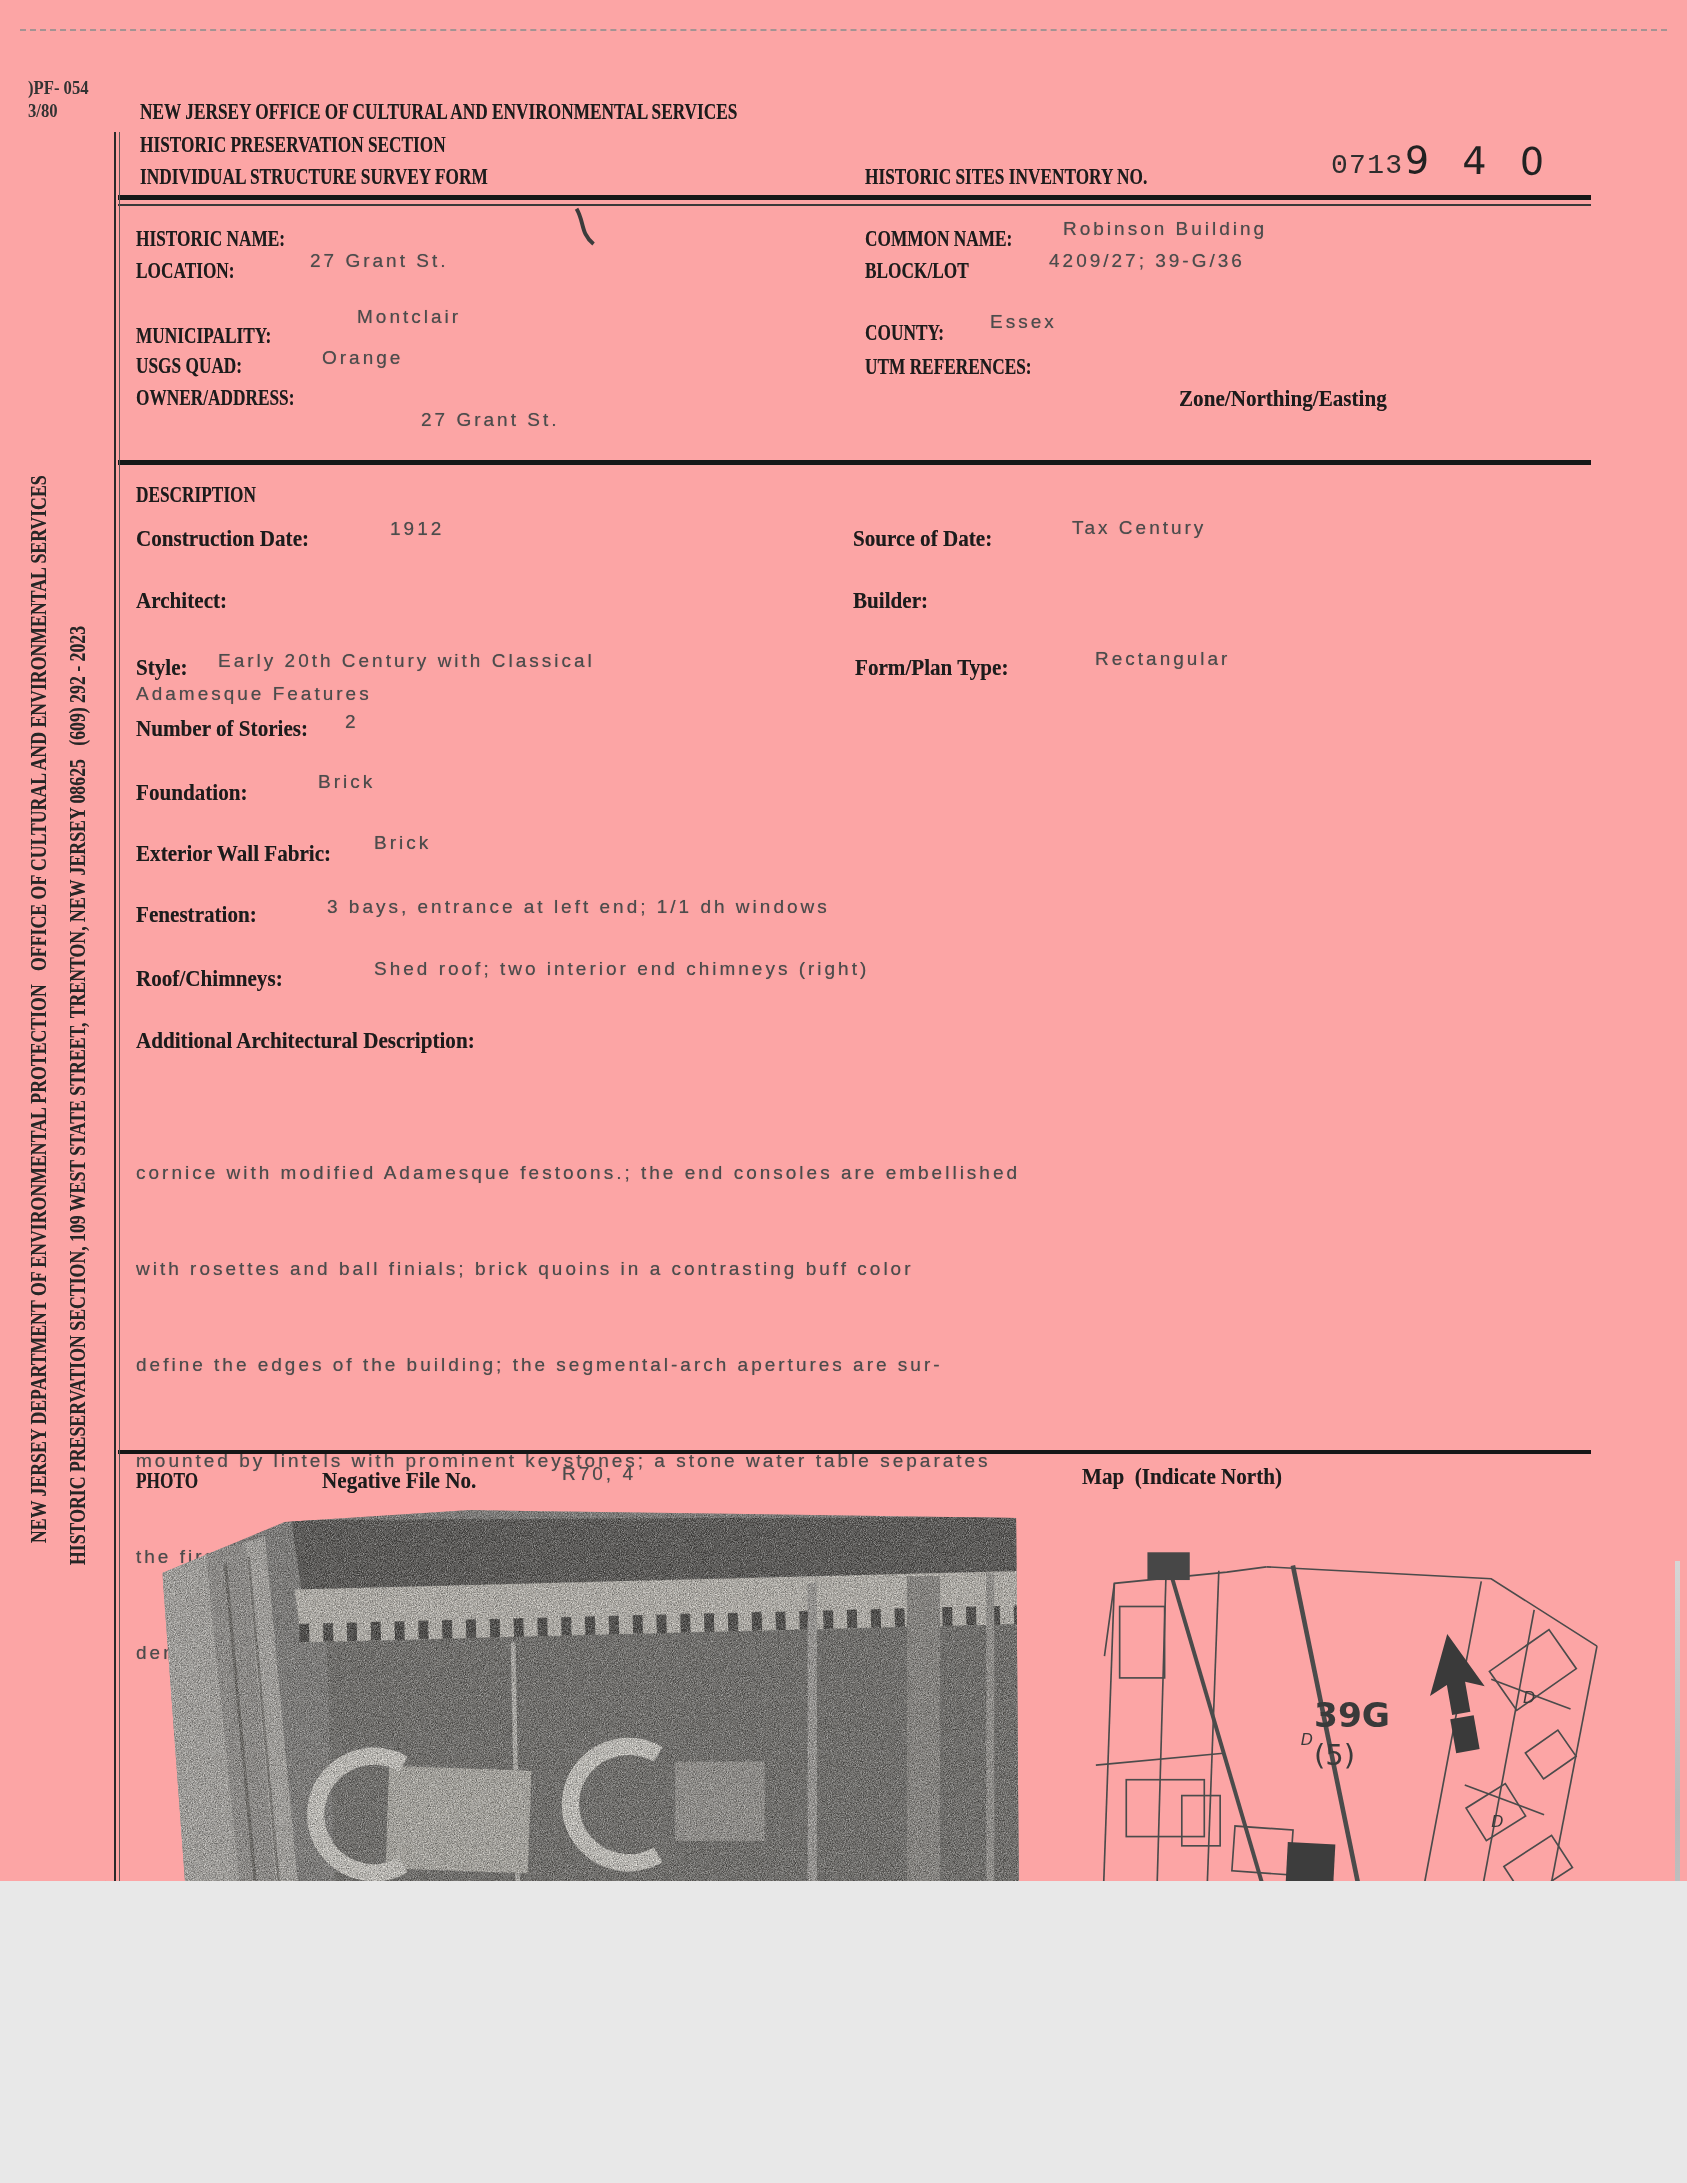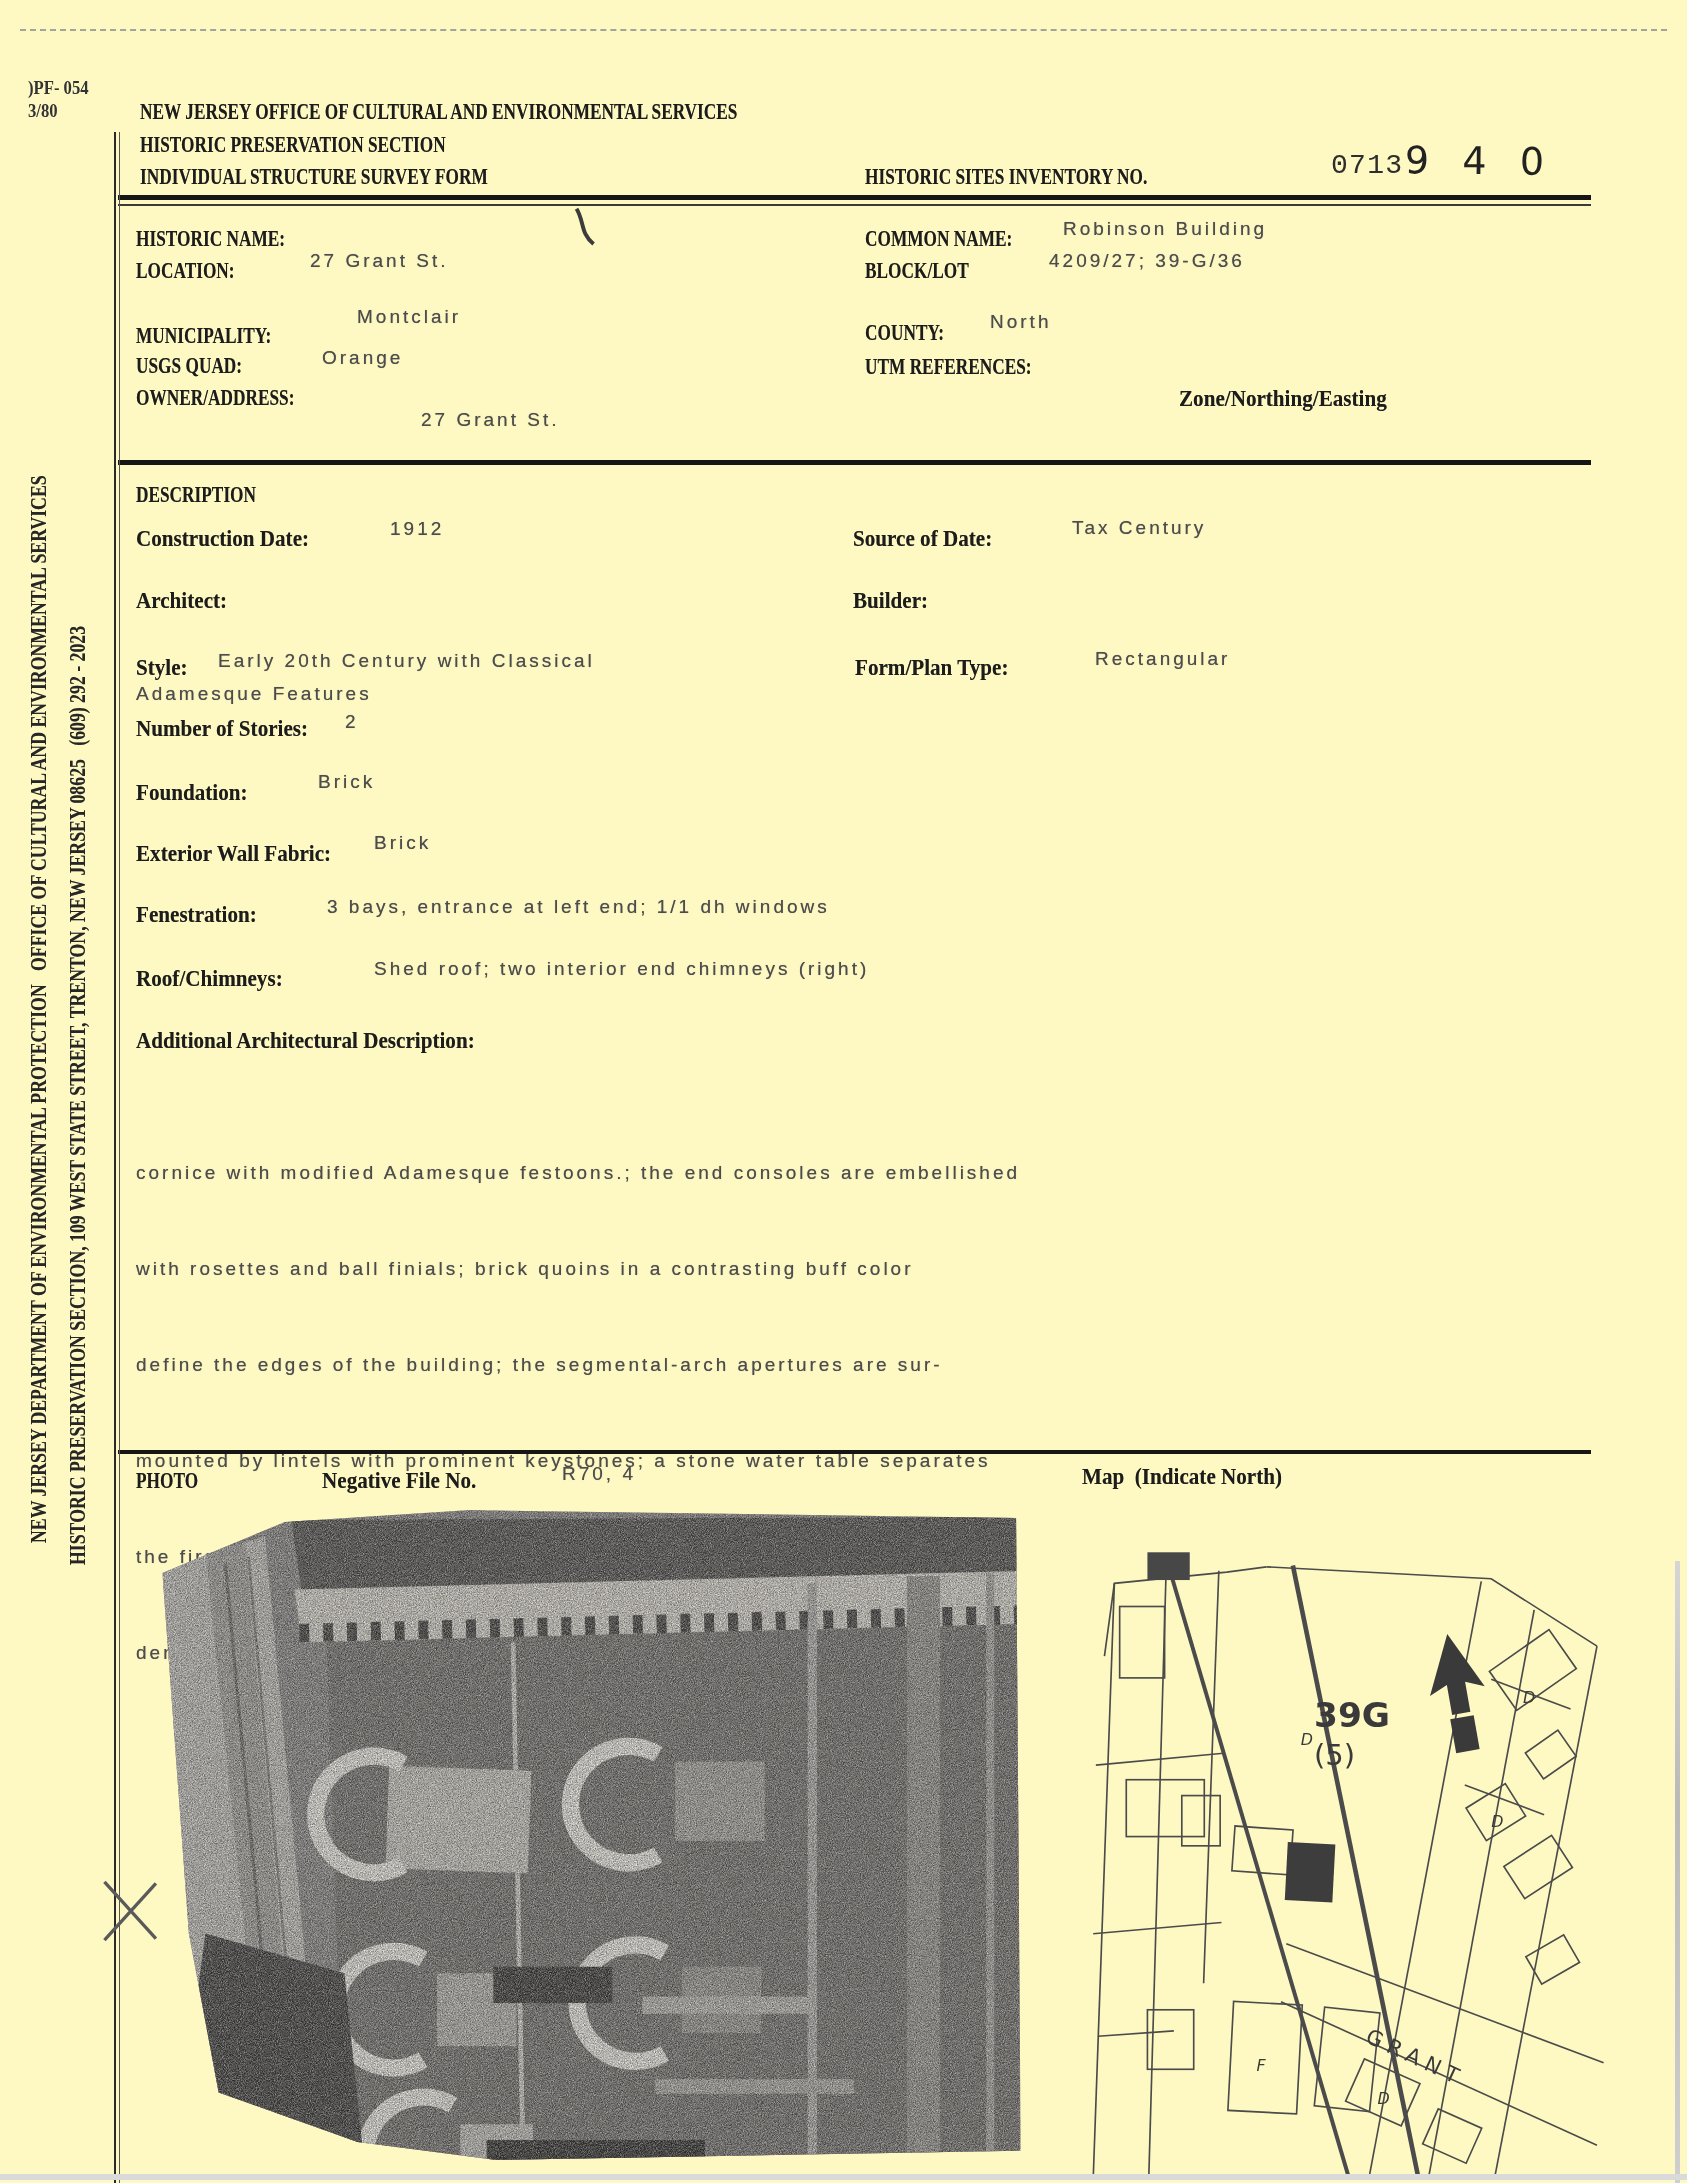--- a/index.html
+++ b/index.html
@@ -1,16 +1,16 @@
 <!DOCTYPE html>
 <html style="font-size:10.6px"><head>
 <meta charset="utf-8">
 <style>
   html,body{margin:0;padding:0;background:#e8e8e8;}
-  .page{position:relative;width:1687px;height:2183px;background:#fef9c3;overflow:hidden;
+  .page{position:relative;width:1687px;height:1881px;background:#fca5a5;overflow:hidden;
         font-family:"Liberation Serif",serif;color:#1a1a1a;}
   .abs{position:absolute;white-space:pre;}
   
   .lblc{font-family:"Liberation Serif",serif;font-weight:700;font-size:24px;color:#1c1c1c;
         transform:scaleX(.72);transform-origin:0 0;text-shadow:0 0 0.7px rgba(0,0,0,.4);}
   .lbl{font-family:"Liberation Serif",serif;font-weight:700;font-size:24px;color:#1c1c1c;
        transform:scaleX(.88);transform-origin:0 0;text-shadow:0 0 0.7px rgba(0,0,0,.4);}
   
   .val{font-family:Liberation Sans, sans-serif;font-size:19px;letter-spacing:3px;
        color:#4c4c4c;text-shadow:0 0 0.7px rgba(70,70,70,.65);}
@@ -70,21 +70,21 @@
   <div class="abs val" style="left:1063px;top:218px;">Robinson Building</div>
 
   <div class="abs lblc" style="left:136px;top:257px;">LOCATION:</div>
   <div class="abs val" style="left:310px;top:250px;">27 Grant St.</div>
   <div class="abs lblc" style="left:865px;top:257px;">BLOCK/LOT</div>
   <div class="abs val" style="left:1049px;top:250px;">4209/27; 39-G/36</div>
 
   <div class="abs lblc" style="left:136px;top:322px;">MUNICIPALITY:</div>
   <div class="abs val" style="left:357px;top:306px;">Montclair</div>
   <div class="abs lblc" style="left:865px;top:319px;">COUNTY:</div>
-  <div class="abs val" style="left:990px;top:311px;">North</div>
+  <div class="abs val" style="left:990px;top:311px;">Essex</div>
 
   <div class="abs lblc" style="left:136px;top:352px;">USGS QUAD:</div>
   <div class="abs val" style="left:322px;top:347px;">Orange</div>
   <div class="abs lblc" style="left:865px;top:353px;">UTM REFERENCES:</div>
 
   <div class="abs lblc" style="left:136px;top:384px;">OWNER/ADDRESS:</div>
   <div class="abs lbl" style="left:1179px;top:385px;">Zone/Northing/Easting</div>
   <div class="abs val" style="left:421px;top:409px;">27 Grant St.</div>
 
   <div class="abs lblc" style="left:136px;top:481px;">DESCRIPTION</div>

